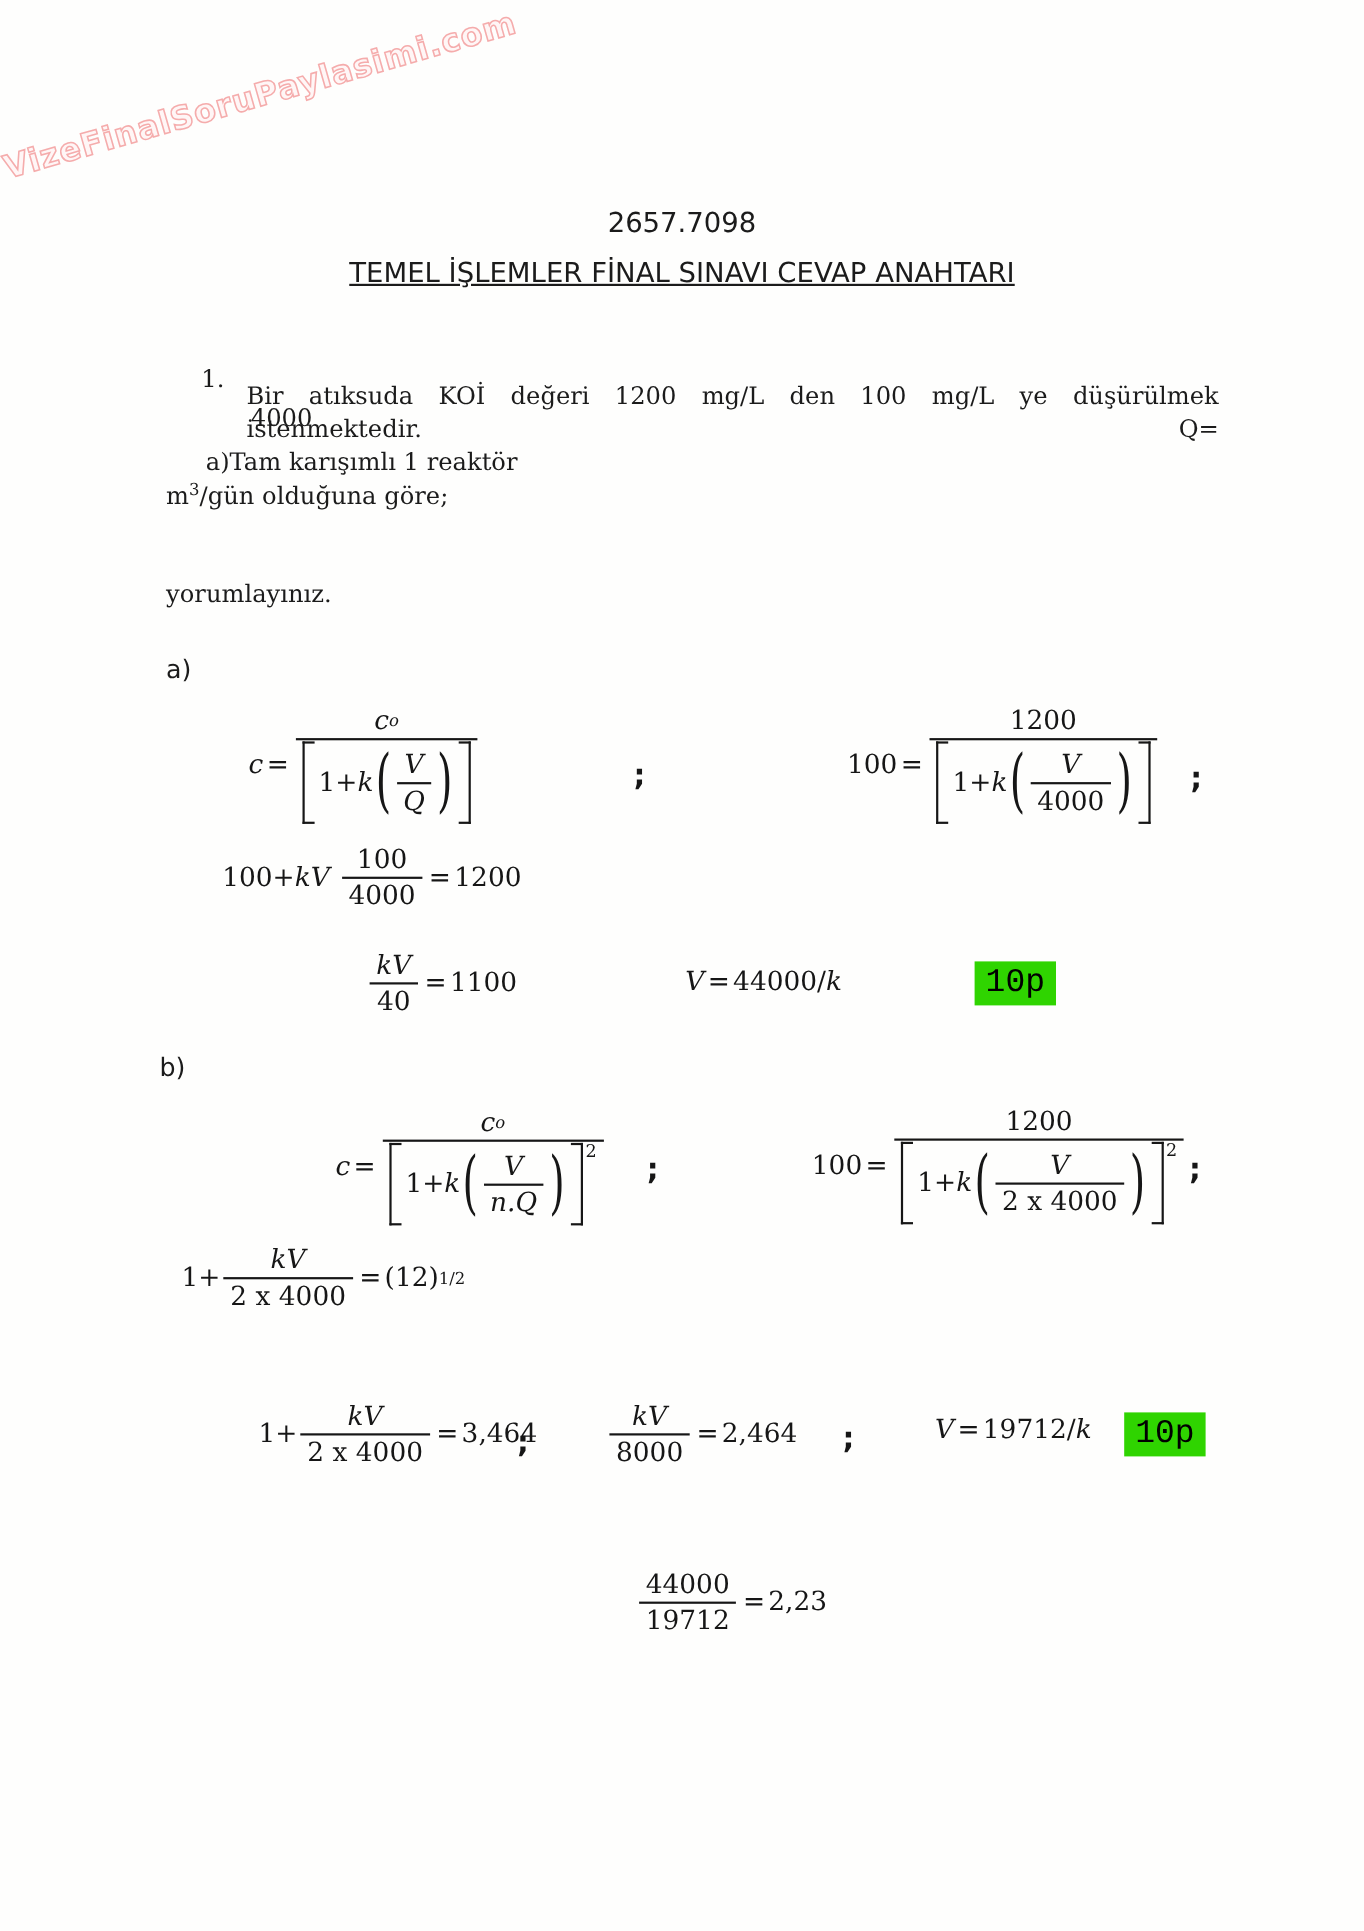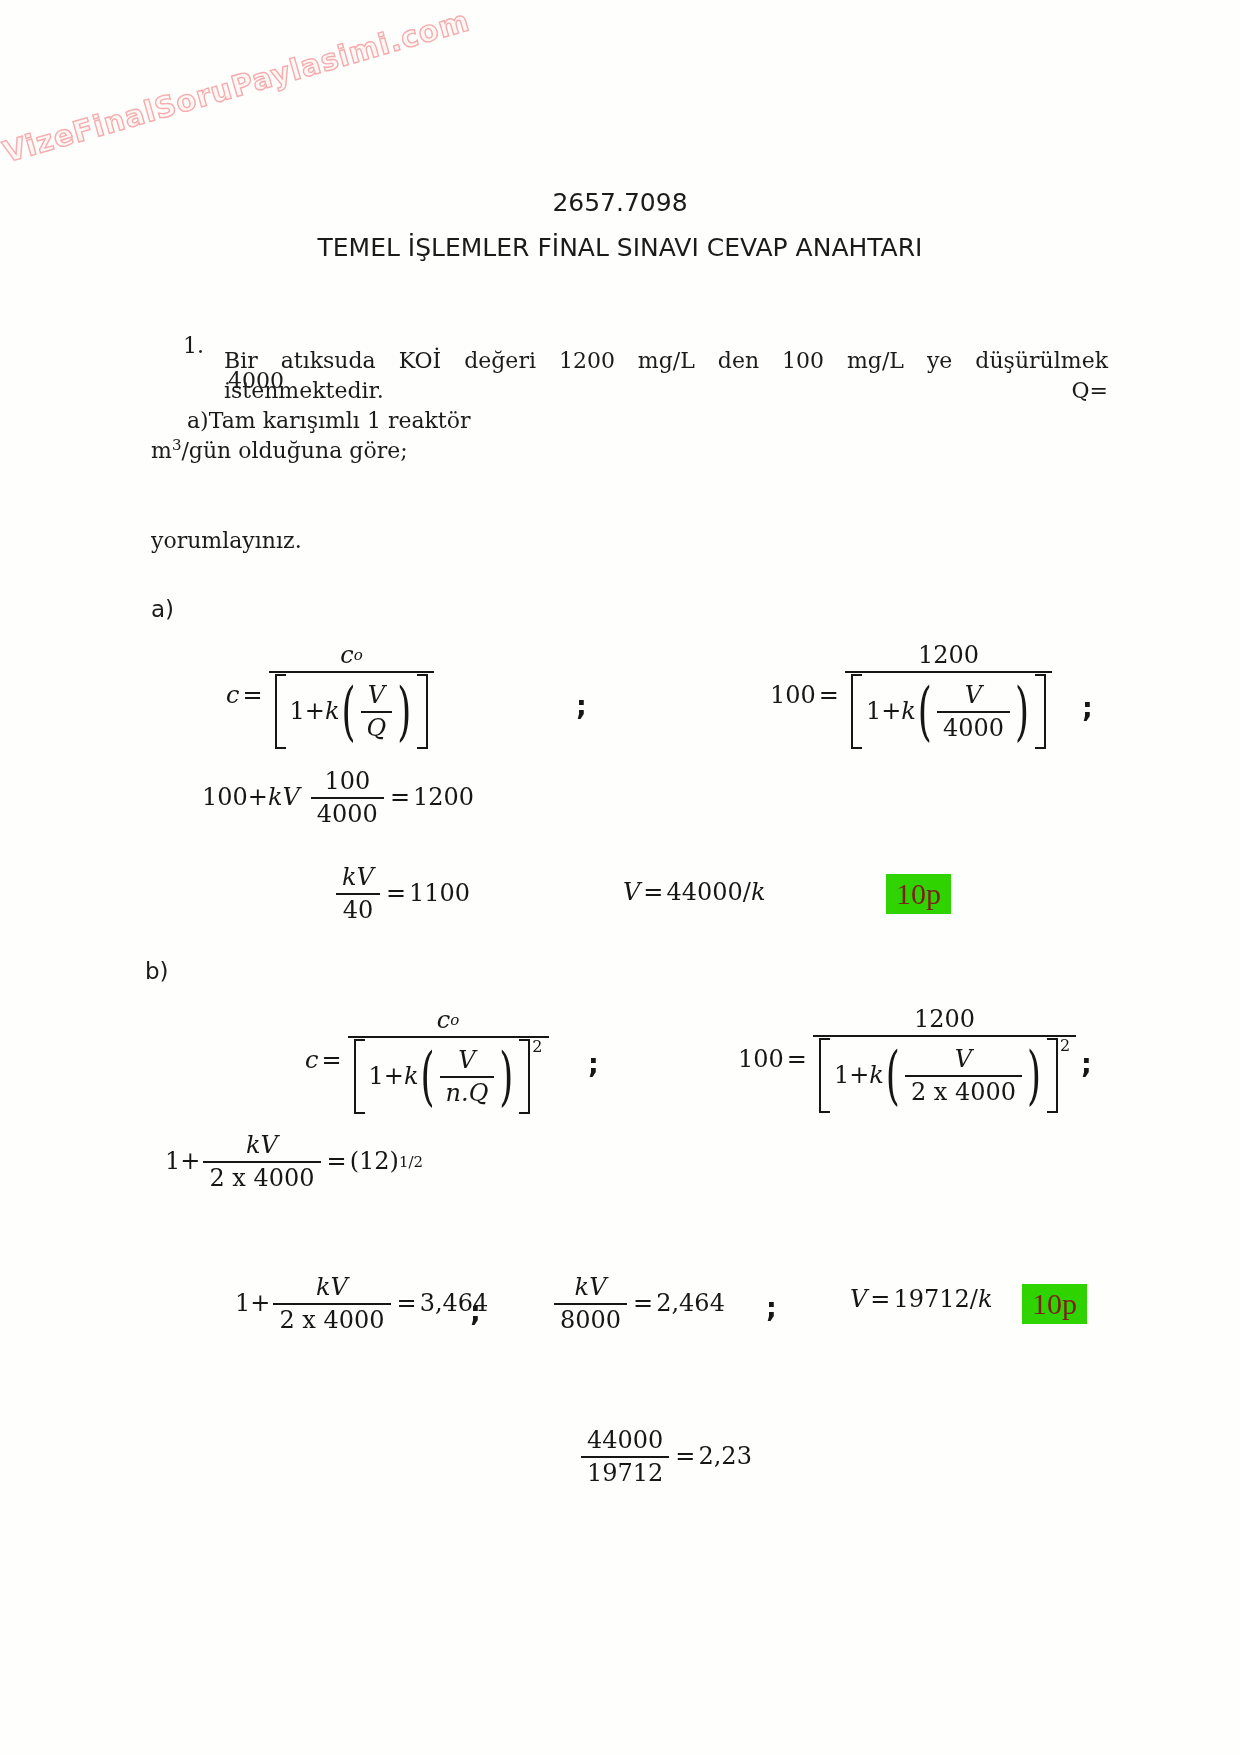--- a/index.html
+++ b/index.html
@@ -6,21 +6,21 @@
   .page{position:relative;width:1240px;height:1755px;background:#fefefdff;overflow:hidden;
         font-family:"DejaVu Serif",serif;color:#1b1b1b;}
   
   .watermark{position:absolute;left:4px;top:136px;transform:rotate(-16deg);transform-origin:0 50%;
         font-family:"DejaVu Sans",sans-serif;font-weight:bold;font-size:29px;letter-spacing:1px;
         color:rgba(255,246,246,0.95);-webkit-text-stroke:1.4px #f5acac;white-space:nowrap;}
   
   .title{position:absolute;left:120px;width:1000px;text-align:center;
         font-family:"DejaVu Sans",sans-serif;font-size:25px;}
   .t-year{top:188px;}
-  .t-main{top:233px;}
+  .t-main{top:233px;text-decoration:underline;}
   
   .q{position:absolute;font-size:22px;line-height:30px;}
   .q-num{left:183px;top:331px;}
   .q-l1{left:224px;top:346px;width:884px;text-align:justify;text-align-last:justify;}
   .q-l2{left:228px;top:366px;}
   .q-unit{left:151px;top:394px;margin-top:36px;}
   .q-ia{left:187px;top:406px;}
   .q-ib{left:187px;top:460px;}
   .q-l6{left:241px;top:495px;width:852px;text-align:justify;text-align-last:justify;}
   .q-l7{left:151px;top:526px;}
@@ -41,21 +41,21 @@
   .sqb{width:9px;}
   .sqb.l{border:2.4px solid #161616;border-right:none;}
   .sqb.r{border:2.4px solid #161616;border-left:none;}
   .paren{display:inline-block;font-size:1.5em;font-weight:300;transform:scaleY(1.75);
         margin:0 2px;line-height:1;}
   .bpow{align-self:flex-start;font-size:16px;margin:-2px 0 0 2px;font-style:normal;}
   .smallsub{font-size:15px;font-style:italic;}
   .smallsup{font-size:15px;}
   .semi{position:absolute;font-family:"DejaVu Sans",sans-serif;font-weight:bold;font-size:27px;color:#161616;}
   .badge{position:absolute;display:flex;align-items:center;justify-content:center;
-        background:#2fd400;color:#7f1d1d;font-family:Liberation Serif, serif;
+        background:#2fd400;color:#000000;font-family:Liberation Mono, monospace;
         font-size:30px;padding:3px 10px;}
 </style>
 </head>
 <body>
 
 <div class="page">
 
   <div class="watermark">VizeFinalSoruPaylasimi.com</div>
 
   <div class="title t-year">2657.7098</div>

